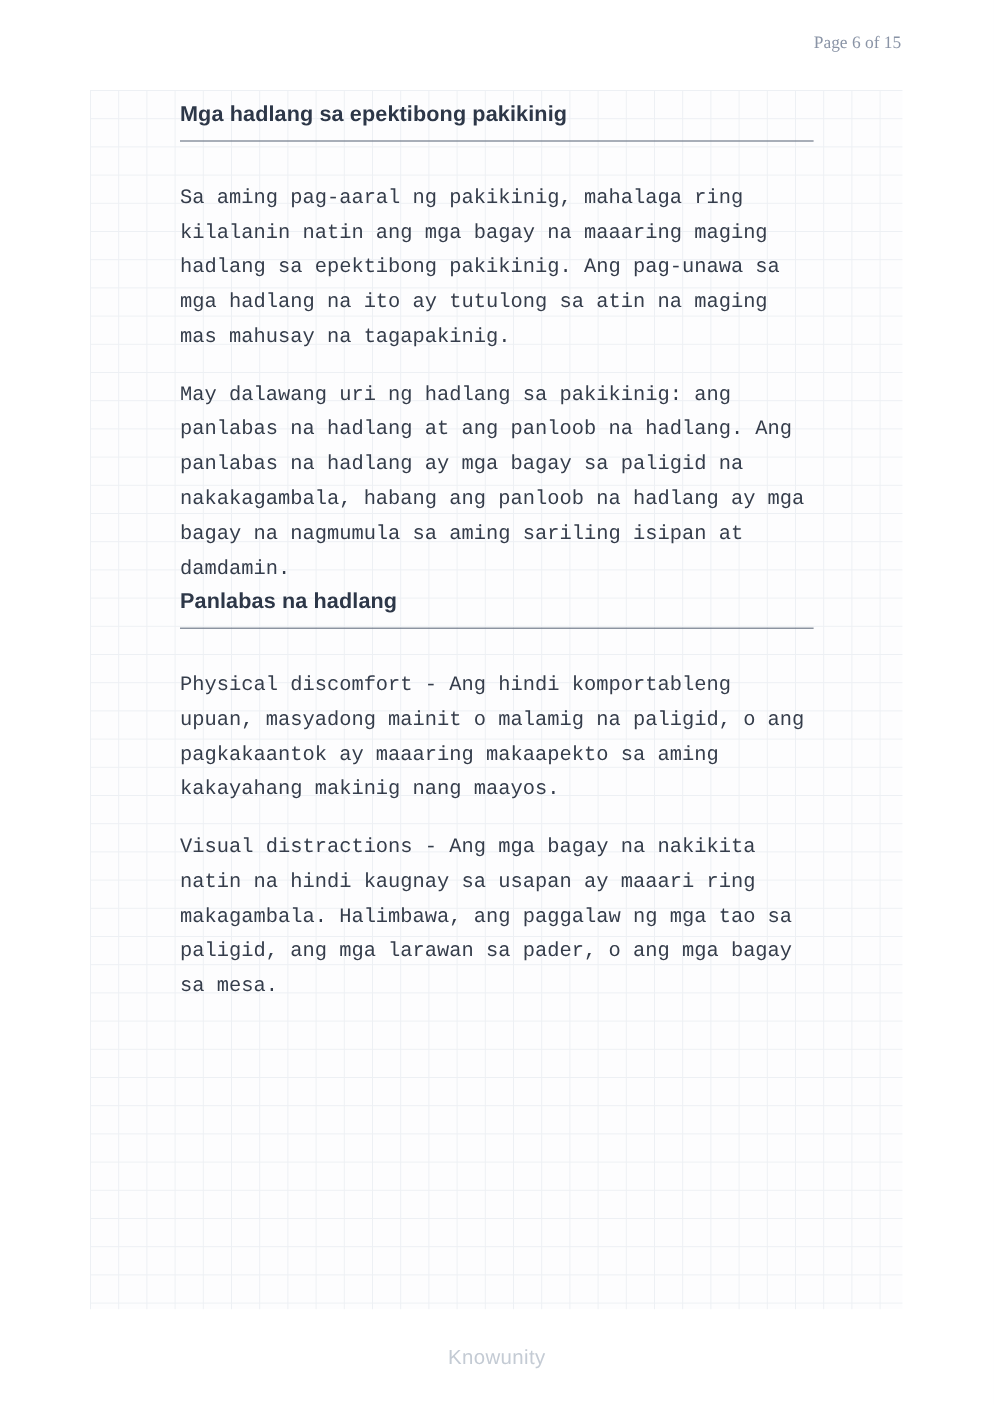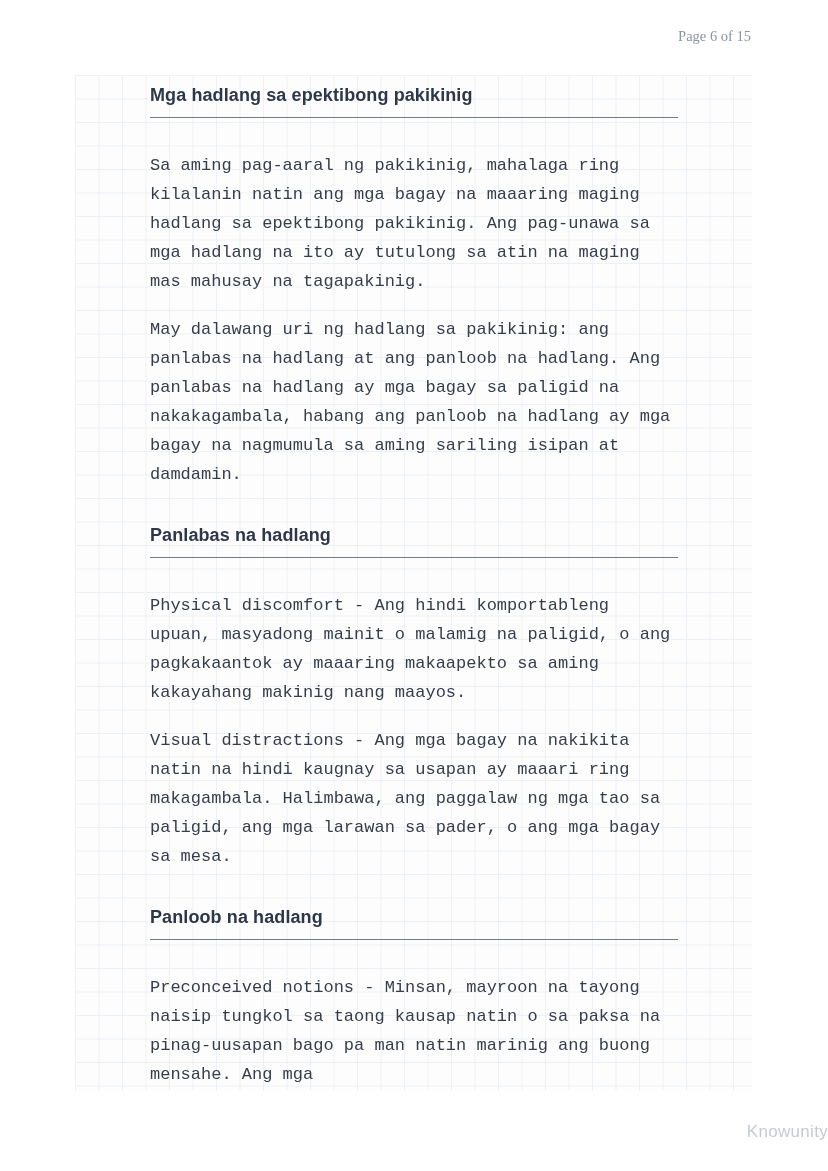--- a/index.html
+++ b/index.html
@@ -31,21 +31,20 @@
     background-color: #fdfdfe;
     background-image:
       linear-gradient(to right, #edf0f4 1px, transparent 1px),
       linear-gradient(to bottom, #edf0f4 1px, transparent 1px);
     background-size: 23.5px 23.5px;
   }
   .content {
     padding: 8px 74px 0 75px;
   }
   .section {
-    margin-top: 34px;
   }
   .section:first-child {
     margin-top: 0;
   }
   .section-heading {
     margin: 0;
     font-size: 18px;
     font-weight: bold;
     color: #2d3748;
     letter-spacing: 0.1px;
@@ -65,21 +64,21 @@
     font-family: Liberation Mono, monospace;
   }
   .para + .para {
     margin-top: 19px;
   }
   .footer-brand {
     position: absolute;
     top: 1122px;
     left: 0;
     width: 828px;
-    text-align: right;
+    text-align: center;
     font-size: 17px;
     color: #c4cbd4;
     letter-spacing: 0.3px;
   }
 </style>
 </head>
 <body>
 
 <div class="page-indicator">Page 6 of 15</div>
 
@@ -93,22 +92,17 @@
       <p class="para">May dalawang uri ng hadlang sa pakikinig: ang panlabas na hadlang at ang panloob na hadlang. Ang panlabas na hadlang ay mga bagay sa paligid na nakakagambala, habang ang panloob na hadlang ay mga bagay na nagmumula sa aming sariling isipan at damdamin.</p>
     </div>
 
     <div class="section">
       <h2 class="section-heading">Panlabas na hadlang</h2>
       <hr class="divider">
       <p class="para">Physical discomfort - Ang hindi komportableng upuan, masyadong mainit o malamig na paligid, o ang pagkakaantok ay maaaring makaapekto sa aming kakayahang makinig nang maayos.</p>
       <p class="para">Visual distractions - Ang mga bagay na nakikita natin na hindi kaugnay sa usapan ay maaari ring makagambala. Halimbawa, ang paggalaw ng mga tao sa paligid, ang mga larawan sa pader, o ang mga bagay sa mesa.</p>
     </div>
 
-    <div class="section">
-      <h2 class="section-heading">Panloob na hadlang</h2>
-      <hr class="divider">
-      <p class="para">Preconceived notions - Minsan, mayroon na tayong naisip tungkol sa taong kausap natin o sa paksa na pinag-uusapan bago pa man natin marinig ang buong mensahe. Ang mga</p>
-    </div>
 
   </div>
 </div>
 
 <div class="footer-brand">Knowunity</div>
 
 </body></html>

